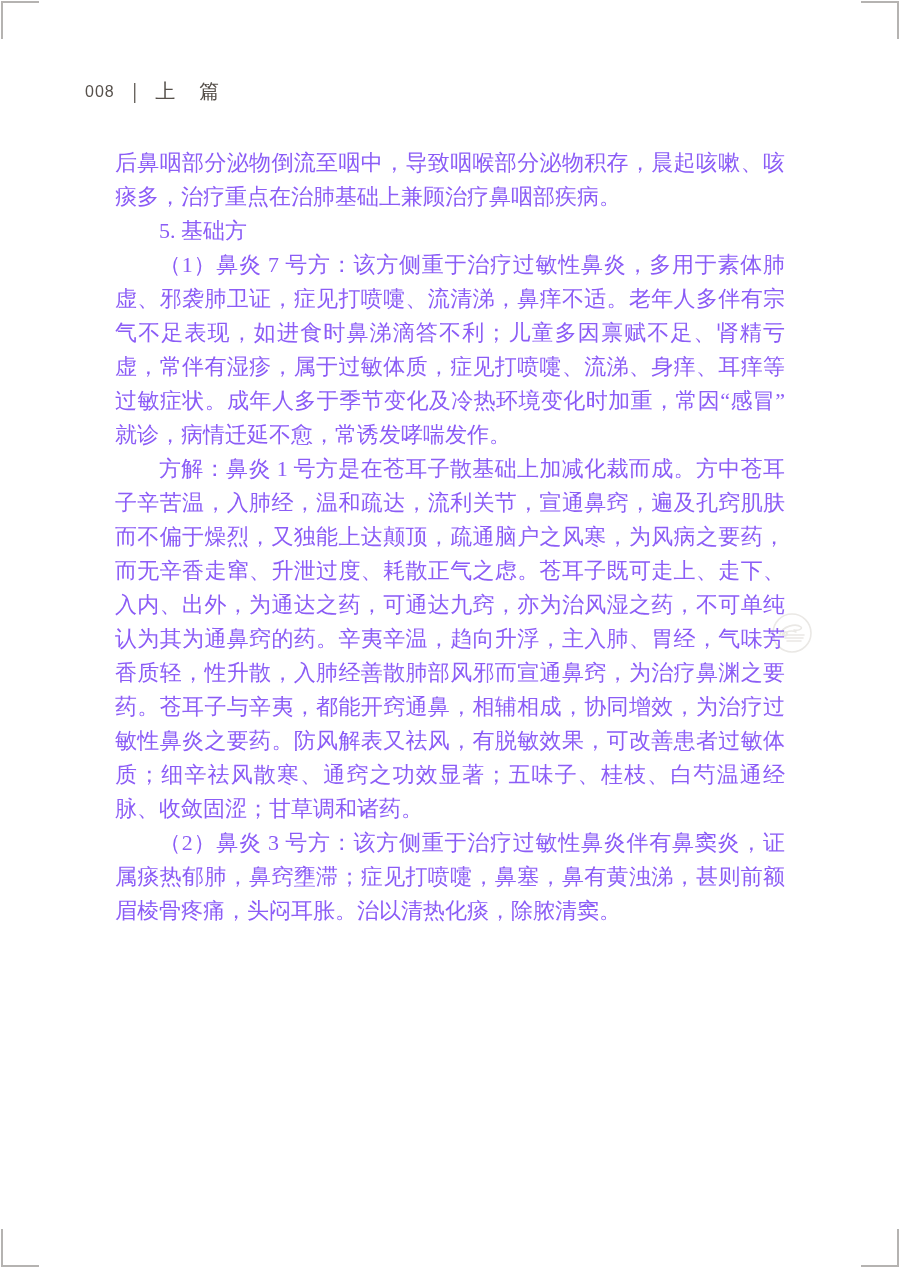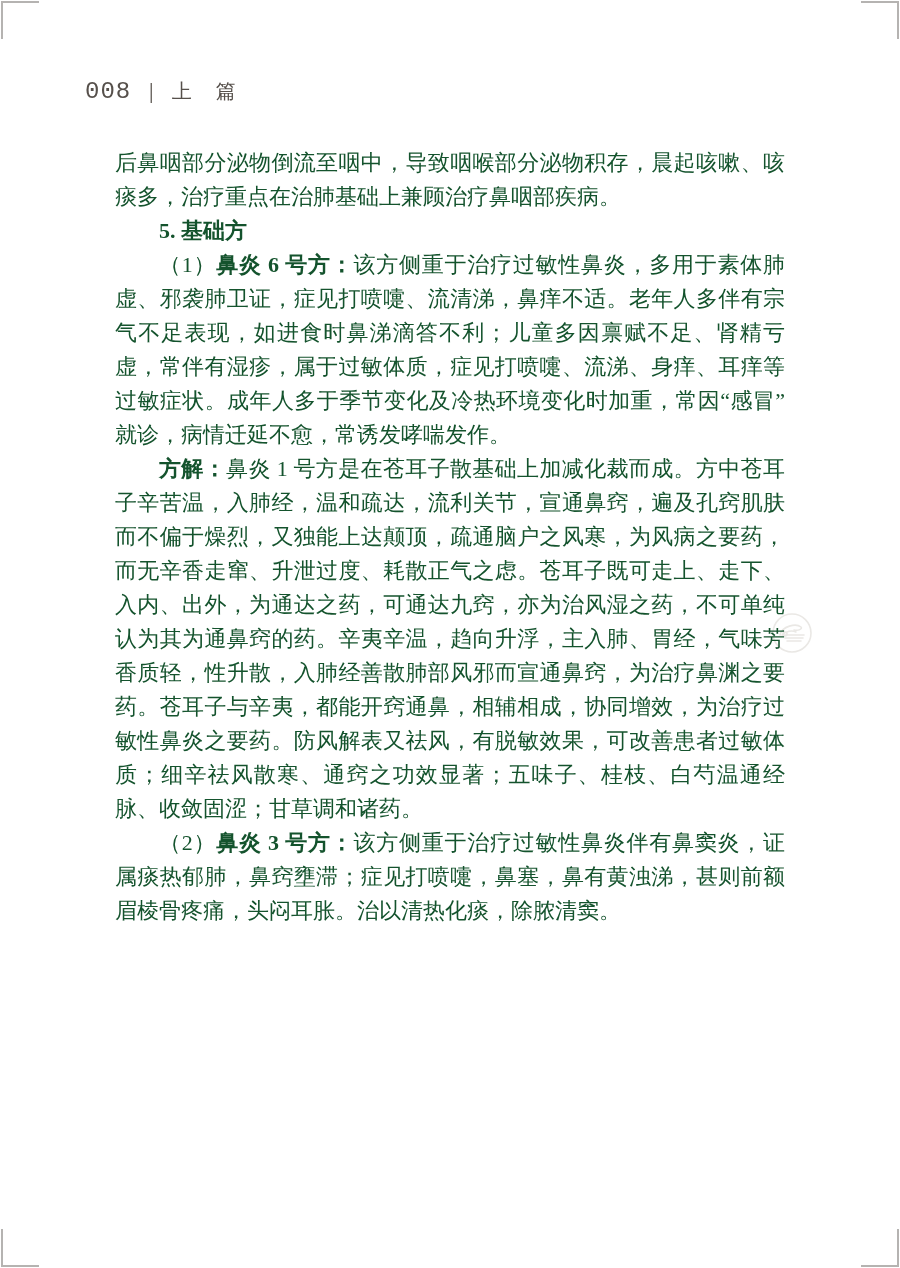--- a/index.html
+++ b/index.html
@@ -15,36 +15,36 @@
   .corner.tl{left:1px;top:1px;border-top:2px solid #b5b3b1;border-left:2px solid #b5b3b1;}
   .corner.tr{right:1px;top:1px;border-top:2px solid #b5b3b1;border-right:2px solid #b5b3b1;}
   .corner.bl{left:1px;bottom:1px;border-bottom:2px solid #b5b3b1;border-left:2px solid #b5b3b1;}
   .corner.br{right:1px;bottom:1px;border-bottom:2px solid #b5b3b1;border-right:2px solid #b5b3b1;}
   
   .header{
     position:absolute;left:85px;top:78px;
     display:flex;align-items:center;
     color:#56504b;font-size:20px;letter-spacing:1px;
   }
-  .header .pageno{font-family:Liberation Mono, monospace;font-size:24px;}
+  .header .pageno{font-family:Liberation Sans, sans-serif;font-size:16px;}
   .header .divider{margin:0 10px;font-size:20px;color:#56504b;}
   .header .section{letter-spacing:2px;}
   
   .watermark{position:absolute;left:770px;top:611px;width:44px;height:44px;opacity:1;}
   
   .page-text{
     position:absolute;left:115px;top:146px;width:670px;
     color:#3e3833;
     font-size:22px;line-height:34px;
     text-align:justify;
     text-justify:inter-ideograph;
   }
   .page-text p{margin:0;padding:0;}
   .page-text p.indent{text-indent:2em;}
-  .page-text .b{font-weight:bold;}
+  .page-text .b{font-weight:normal;}
 </style>
 </head>
 <body>
 
 <div class="corner tl"></div>
 <div class="corner tr"></div>
 <div class="corner bl"></div>
 <div class="corner br"></div>
 
 <div class="header">
@@ -60,19 +60,19 @@
       <path d="M10 24 C 12 15, 26 12, 31 16 C 33 18, 28 20, 24 19"></path>
       <path d="M12 24 C 16 20, 22 19, 26 21"></path>
       <path d="M13 24 H 34"></path>
       <path d="M15 27 H 33"></path>
       <path d="M17 30 H 31"></path>
       <circle cx="15" cy="23" r="2"></circle>
     </g>
   </svg>
 </div>
 
-<div class="page-text" id="page-text" style="color: #14532d;">
+<div class="page-text" id="page-text" style="color: #8b5cf6;">
     <p><span>后鼻咽部分泌物倒流至咽中，导致咽喉部分泌物积存，晨起咳嗽、咳痰多，治疗重点在治肺基础上兼顾治疗鼻咽部疾病。</span></p>
     <p class="indent"><span class="b">5. 基础方</span></p>
-    <p class="indent"><span>（1）</span><span class="b">鼻炎 6 号方：</span><span>该方侧重于治疗过敏性鼻炎，多用于素体肺虚、邪袭肺卫证，症见打喷嚏、流清涕，鼻痒不适。老年人多伴有宗气不足表现，如进食时鼻涕滴答不利；儿童多因禀赋不足、肾精亏虚，常伴有湿疹，属于过敏体质，症见打喷嚏、流涕、身痒、耳痒等过敏症状。成年人多于季节变化及冷热环境变化时加重，常因“感冒”就诊，病情迁延不愈，常诱发哮喘发作。</span></p>
+    <p class="indent"><span>（1）</span><span class="b">鼻炎 7 号方：</span><span>该方侧重于治疗过敏性鼻炎，多用于素体肺虚、邪袭肺卫证，症见打喷嚏、流清涕，鼻痒不适。老年人多伴有宗气不足表现，如进食时鼻涕滴答不利；儿童多因禀赋不足、肾精亏虚，常伴有湿疹，属于过敏体质，症见打喷嚏、流涕、身痒、耳痒等过敏症状。成年人多于季节变化及冷热环境变化时加重，常因“感冒”就诊，病情迁延不愈，常诱发哮喘发作。</span></p>
     <p class="indent"><span class="b">方解：</span><span>鼻炎 1 号方是在苍耳子散基础上加减化裁而成。方中苍耳子辛苦温，入肺经，温和疏达，流利关节，宣通鼻窍，遍及孔窍肌肤而不偏于燥烈，又独能上达颠顶，疏通脑户之风寒，为风病之要药，而无辛香走窜、升泄过度、耗散正气之虑。苍耳子既可走上、走下、入内、出外，为通达之药，可通达九窍，亦为治风湿之药，不可单纯认为其为通鼻窍的药。辛夷辛温，趋向升浮，主入肺、胃经，气味芳香质轻，性升散，入肺经善散肺部风邪而宣通鼻窍，为治疗鼻渊之要药。苍耳子与辛夷，都能开窍通鼻，相辅相成，协同增效，为治疗过敏性鼻炎之要药。防风解表又祛风，有脱敏效果，可改善患者过敏体质；细辛祛风散寒、通窍之功效显著；五味子、桂枝、白芍温通经脉、收敛固涩；甘草调和诸药。</span></p>
     <p class="indent"><span>（2）</span><span class="b">鼻炎 3 号方：</span><span>该方侧重于治疗过敏性鼻炎伴有鼻窦炎，证属痰热郁肺，鼻窍壅滞；症见打喷嚏，鼻塞，鼻有黄浊涕，甚则前额眉棱骨疼痛，头闷耳胀。治以清热化痰，除脓清窦。</span></p>
   </div>
 
 </body></html>

